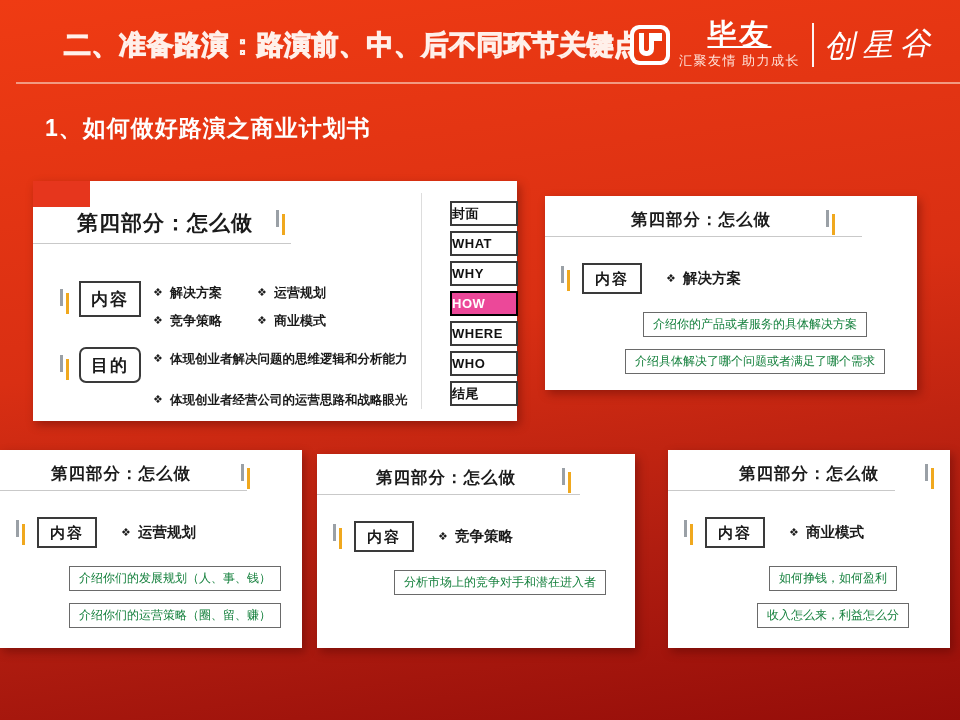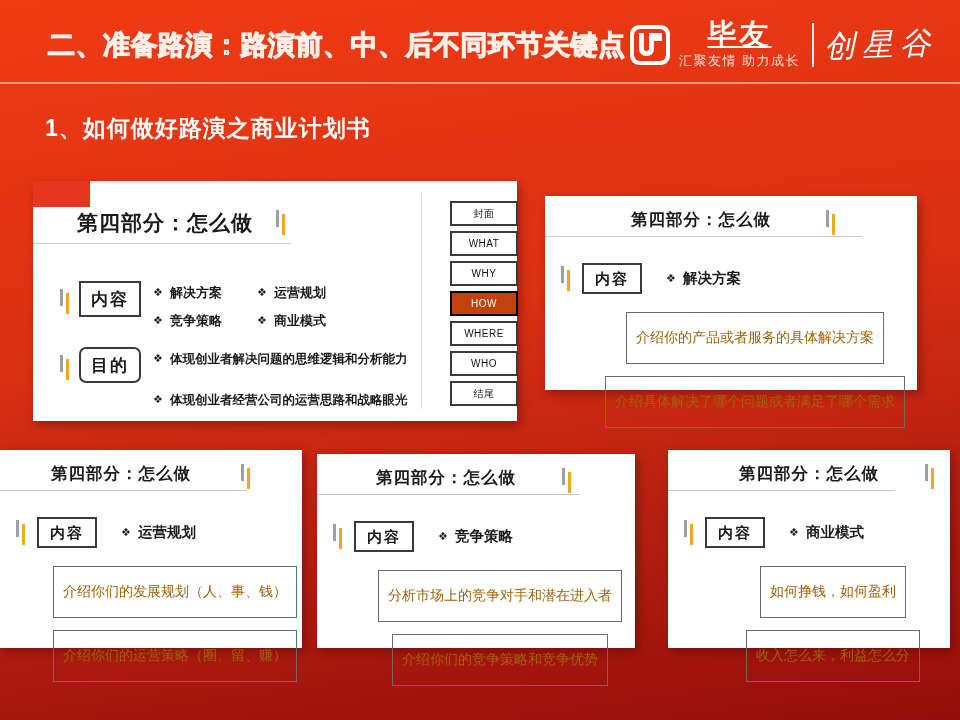--- a/index.html
+++ b/index.html
@@ -2,21 +2,21 @@
 <html style="--page_top: #ef3b13; --page_mid: #d92f13; --page_deep: #b01d10; --page_bottom: #950d09; --header_line: #f29a82; --accent_red: #e8380f; --corner_red: #e6361d; --yellow: #f0a81e; --gray_bar: #9aa0a6; --ink: #1b1b1b; --box_border: #6a6a6a; --label_border: #3a3a3a;"><head>
 <meta charset="utf-8">
 <style>
   * { margin:0; padding:0; box-sizing:border-box; }
   body { font-family:"Liberation Sans","DejaVu Sans",sans-serif; }
   .stage{
     position:relative; width:960px; height:720px; overflow:hidden;
     background:linear-gradient(172deg, var(--page_top) 0%, var(--page_mid) 45%, var(--page_deep) 75%, var(--page_bottom) 100%);
   }
   
-  .header{ position:absolute; top:0; left:0; right:0; height:84px;
+  .header{ position:absolute; top:0; left:16px; right:0; height:84px;
            border-bottom:2px solid var(--header_line); }
   .header-title{
     position:absolute; left:48px; top:27px; font-size:27px; font-weight:bold;
     color:var(--accent_red);
     -webkit-text-stroke:1.1px #fff0ea;
     text-shadow:0 0 1px rgba(255,255,255,.85);
     letter-spacing:.5px; white-space:nowrap;
   }
   .logo{ position:absolute; right:22px; top:20px; display:flex; align-items:center; }
   .logo-mark{ position:relative; width:40px; height:40px; background:#fff; border-radius:9px; }
@@ -52,43 +52,43 @@
   .ov-label-1{ left:46px; top:100px; }
   .ov-grid{ position:absolute; left:120px; top:103px; display:grid;
             grid-template-columns:104px 104px; row-gap:10px; font-size:13px; font-weight:600; }
   .ov-marks-2{ position:absolute; left:27px; top:174px; }
   .ov-label-2{ left:46px; top:166px;border-radius:7px; }
   .ov-purpose{ position:absolute; left:120px; top:170px; display:flex; flex-direction:column; gap:24px;
                font-size:12.5px; font-weight:600; white-space:nowrap; }
   .ov-divider{ position:absolute; left:388px; top:12px; width:1px; height:216px; background:#ddd; }
   .outline{ position:absolute; left:417px; top:20px; width:68px; display:flex; flex-direction:column; gap:5px; }
   .outline-box{ height:25px; border:2px solid var(--label_border); background:#fff; color:#111;
-                font-size:10px; font-weight:normal; text-align:center; line-height:22px; letter-spacing:.5px; }
-  .outline-box.active{ background:#c2410c; color:#fff; border-color:#000; }
+                font-size:13px; font-weight:bold; line-height:22px; letter-spacing:.5px; }
+  .outline-box.active{ background:#ec4899; color:#fff; border-color:#000; }
   
   #slide-d1{ left:545px; top:196px; width:372px; height:194px; }
   #slide-d2{ left:0px;   top:450px; width:302px; height:198px; }
   #slide-d3{ left:317px; top:454px; width:318px; height:194px; }
   #slide-d4{ left:668px; top:450px; width:282px; height:198px; }
   .d-title{ position:absolute; top:13px; left:0; right:60px; text-align:center;
             font-size:16.5px; font-weight:bold; letter-spacing:1px; white-space:nowrap; }
   #slide-d4 .d-title{ left:20px; right:20px; }
   .d-title-marks{ position:absolute; top:14px; }
   #slide-d1 .d-title-marks{ right:82px; }
   #slide-d2 .d-title-marks{ right:52px; }
   #slide-d3 .d-title-marks{ right:64px; }
   #slide-d4 .d-title-marks{ right:16px; }
   .d-underline{ position:absolute; top:40px; left:0; right:55px; height:1px; background:#c9c9c9; }
   .d-content{ position:absolute; top:67px; left:16px; display:flex; align-items:center; }
   .d-label{ width:60px; height:31px; border:2px solid var(--label_border); margin-left:12px;
             font-size:15px; font-weight:bold; text-align:center; line-height:28px; letter-spacing:2px; }
   .d-topic{ margin-left:24px; font-size:14.5px; font-weight:bold; white-space:nowrap; }
   .d-boxes{ position:absolute; top:116px; left:48px; right:0; display:flex; flex-direction:column;
             align-items:center; gap:12px; }
-  .d-box{ border:1px solid var(--box_border); padding:16px 9px; font-size:14px; color:#a16207; white-space:nowrap; }
+  .d-box{ border:1px solid var(--box_border); padding:3px 9px; font-size:12px; color:#15803d; white-space:nowrap; }
 </style>
 </head>
 <body>
 
 <div class="stage">
 
   <div class="header">
     <div class="header-title">二、准备路演：路演前、中、后不同环节关键点</div>
     <div class="logo">
       <div class="logo-mark">
@@ -203,21 +203,20 @@
     <div class="d-content">
       <span class="marks">
           <i class="bar-gray"></i>
           <i class="bar-yellow"></i>
         </span>
       <div class="d-label">内容</div>
       <div class="d-topic"><span class="diamond">❖</span><span>竞争策略</span></div>
     </div>
     <div class="d-boxes">
       <div class="d-box">分析市场上的竞争对手和潜在进入者</div>
-      <div class="d-box">介绍你们的竞争策略和竞争优势</div>
     </div>
   </div>
 
   <div class="slide" id="slide-d4">
     <div class="d-title">第四部分：怎么做</div>
     <span class="marks d-title-marks">
         <i class="bar-gray"></i>
         <i class="bar-yellow"></i>
       </span>
     <div class="d-underline"></div>

